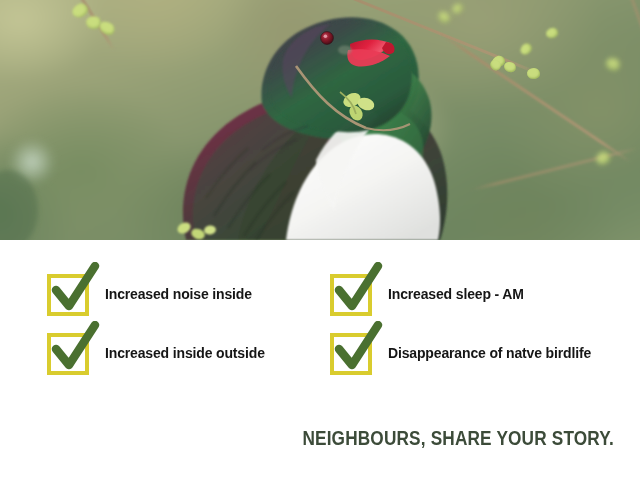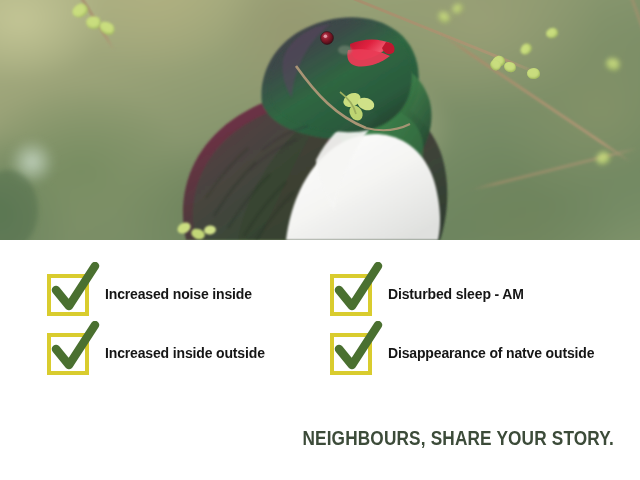--- a/index.html
+++ b/index.html
@@ -324,27 +324,27 @@
         <path d="M7 28 L20 44 L46 4" stroke="#4a7030" stroke-width="8.5" fill="none" stroke-linecap="round" stroke-linejoin="round"></path>
       </svg>
       <div class="check-label">Increased inside outside</div>
     </div>
 
     <div class="check-item" style="left:330px; top:34px;">
       <div class="check-box"></div>
       <svg class="check-mark" viewBox="0 0 52 54">
         <path d="M7 28 L20 44 L46 4" stroke="#4a7030" stroke-width="8.5" fill="none" stroke-linecap="round" stroke-linejoin="round"></path>
       </svg>
-      <div class="check-label">Disturbed sleep - AM</div>
+      <div class="check-label">Increased sleep - AM</div>
     </div>
 
     <div class="check-item" style="left:330px; top:93px;">
       <div class="check-box"></div>
       <svg class="check-mark" viewBox="0 0 52 54">
         <path d="M7 28 L20 44 L46 4" stroke="#4a7030" stroke-width="8.5" fill="none" stroke-linecap="round" stroke-linejoin="round"></path>
       </svg>
-      <div class="check-label">Disappearance of natve outside</div>
+      <div class="check-label">Disappearance of natve birdlife</div>
     </div>
   </div>
 
   <div class="tagline">NEIGHBOURS, SHARE YOUR STORY.</div>
 
 </div>
 
 </body></html>

